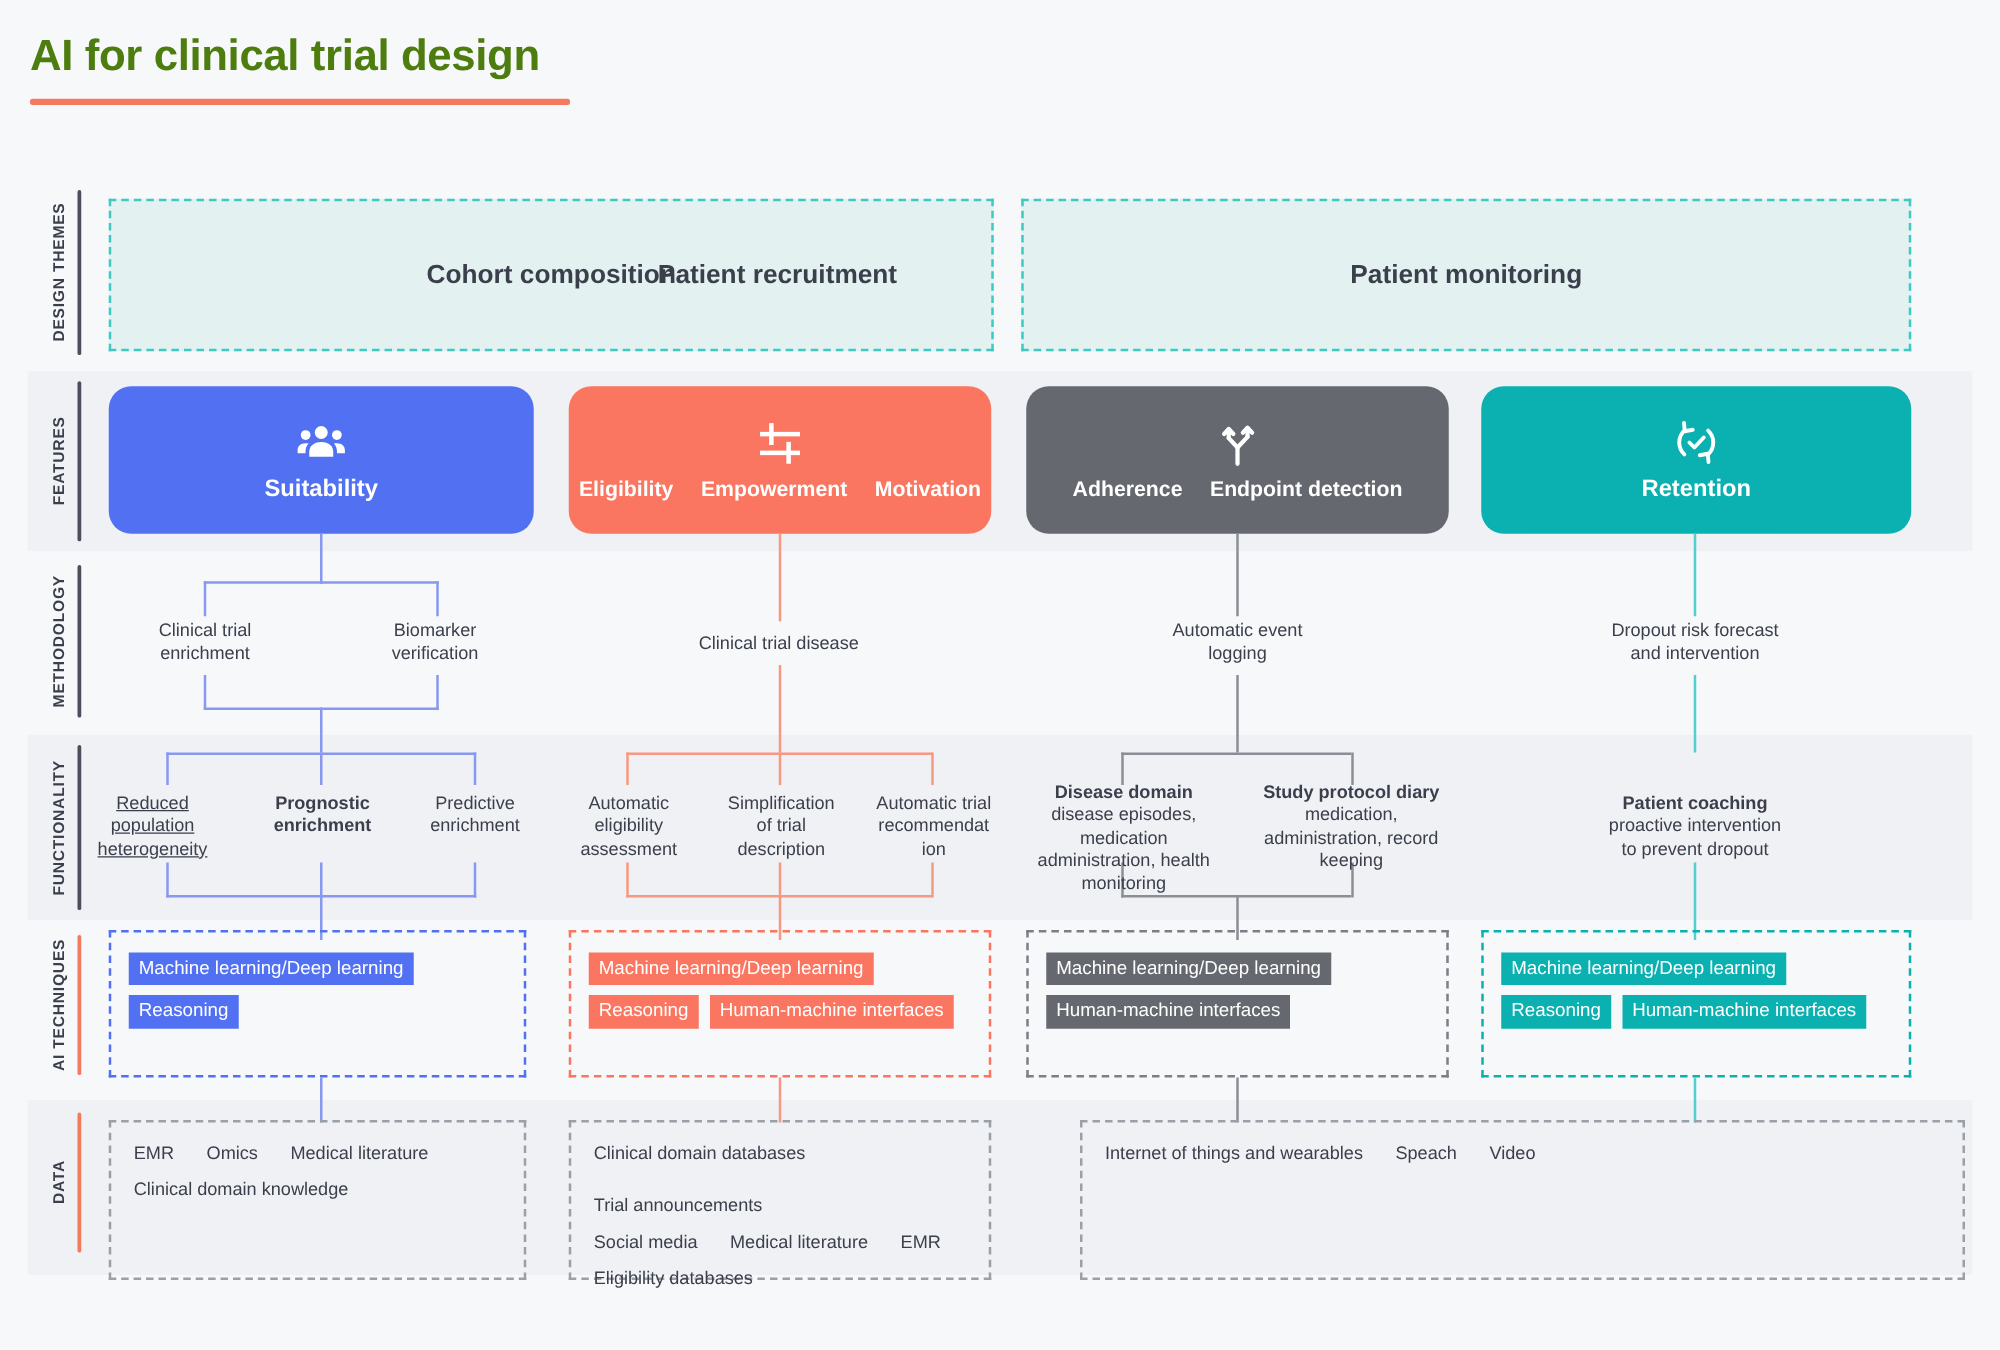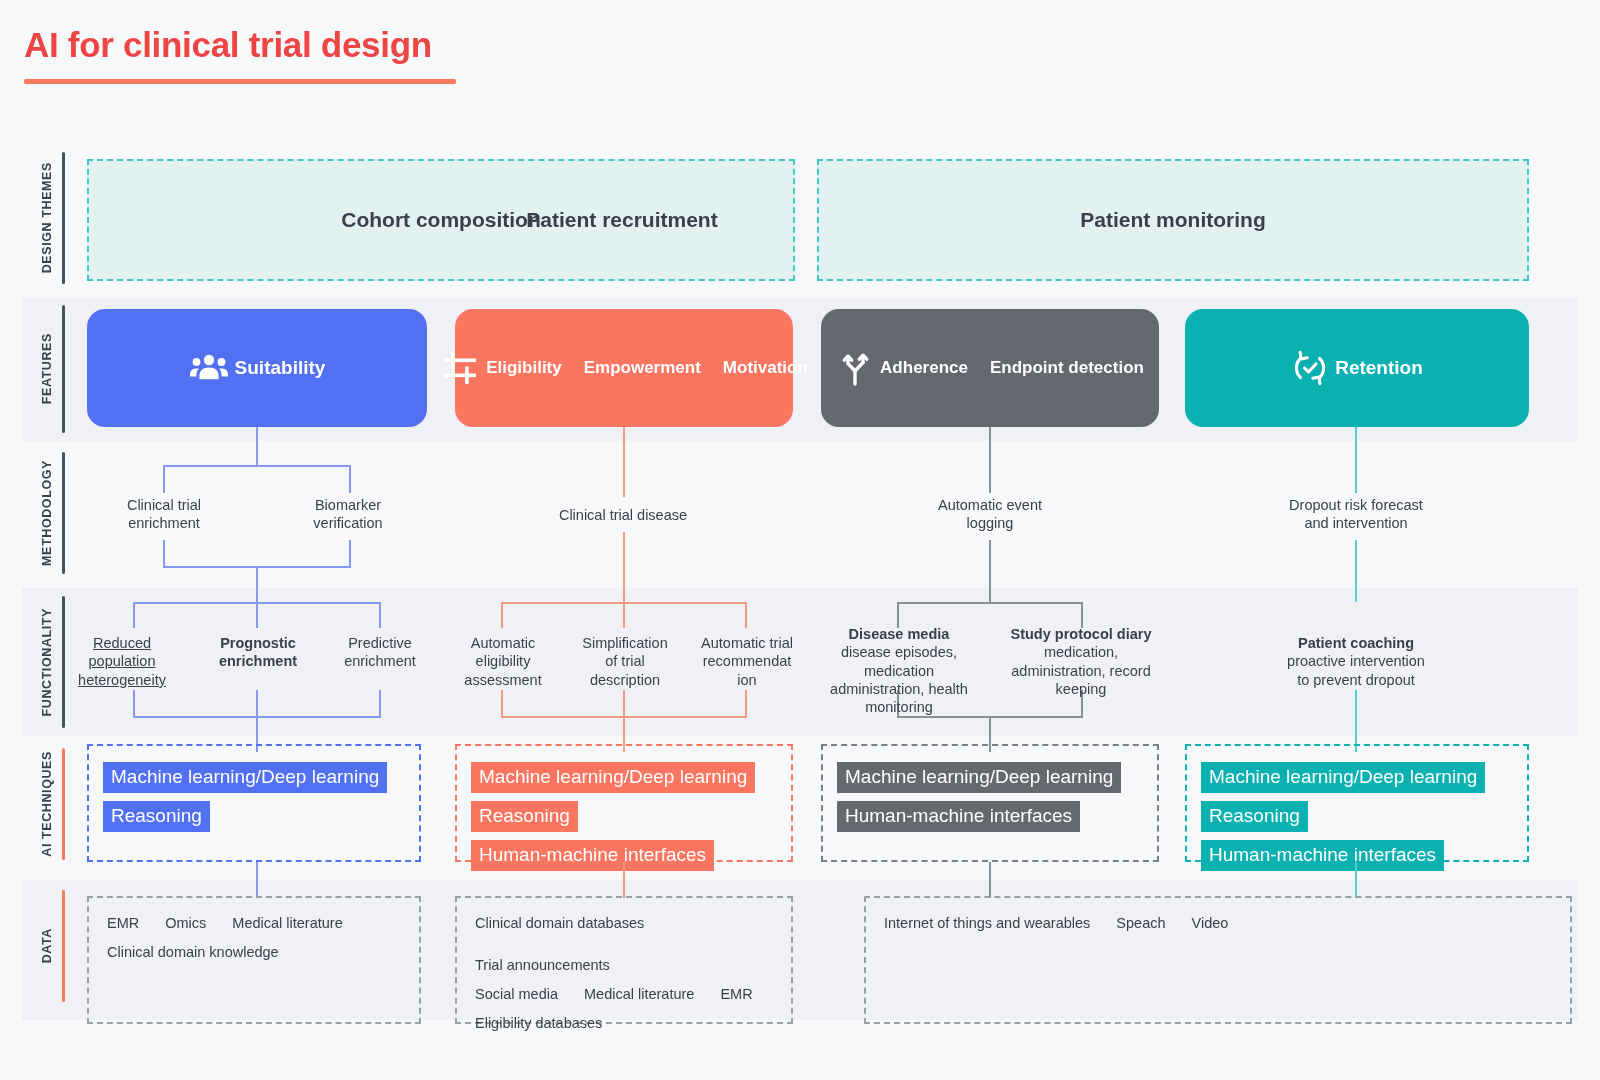--- a/index.html
+++ b/index.html
@@ -7,21 +7,21 @@
     width: 1600px; height: 1080px;
     background: #F7F8FA;
     font-family: "Liberation Sans", sans-serif;
     overflow: hidden;
   }
   .page { position: relative; width: 1600px; height: 1080px; }
 
   
   .title-wrap { position: absolute; left: 24px; top: 26px; }
   .title {
-    font-size: 35px; font-weight: bold; color: #ef4444;
+    font-size: 35px; font-weight: bold; color: #4d7c0f;
     letter-spacing: -0.3px; line-height: 1.1;
   }
   .title-rule {
     margin-top: 14px; width: 432px; height: 5px;
     background: #F4795F; border-radius: 2px;
   }
 
   
   .band {
     position: absolute; left: 22px; width: 1556px;
@@ -48,21 +48,21 @@
   .theme {
     position: absolute; height: 122px;
     background: #E3F2F1; border: 2px dashed #3EC9C4;
     display: flex; align-items: center; justify-content: center;
   }
   .theme span { font-size: 21px; font-weight: bold; color: #3A3F4B; }
 
   
   .card {
     position: absolute; height: 118px; border-radius: 18px;
-    display: flex; flex-direction: row; align-items: center;
+    display: flex; flex-direction: column; align-items: center;
     justify-content: center; gap: 6px;
   }
   .card .ic { height: 42px; display: flex; align-items: center; }
   .card .labels { display: flex; gap: 22px; align-items: baseline; }
   .card .labels span {
     color: #fff; font-weight: bold; font-size: 17px; white-space: nowrap;
   }
   .card.big .labels span { font-size: 19px; }
   .c-blue  { background: #5271F2; }
   .c-coral { background: #FA7661; }
@@ -89,21 +89,21 @@
   .techbox { position: absolute; height: 118px; border: 2px dashed #999; }
   .tb-blue  { border-color: #5271F2; }
   .tb-coral { border-color: #FA7661; }
   .tb-gray  { border-color: #7B7F86; }
   .tb-teal  { border-color: #0BB0B0; }
   .tags {
     display: flex; flex-wrap: wrap; gap: 8px 9px;
     padding: 16px 14px; align-content: flex-start;
   }
   .tag {
-    color: #fff; font-size: 19px; padding: 4px 8px 5px;
+    color: #fff; font-size: 15px; padding: 4px 8px 5px;
     white-space: nowrap; line-height: 1.15;
   }
   .t-blue  { background: #5271F2; }
   .t-coral { background: #FA7661; }
   .t-gray  { background: #65696F; }
   .t-teal  { background: #0BB0B0; }
 
   
   .databox {
     position: absolute; height: 128px;
@@ -320,21 +320,21 @@
 
   <div class="ln h k-gray" style="left:897px;top:602px;width:184px;"></div>
   <div class="ln v k-gray" style="left:897px;top:602px;height:26px;"></div>
   <div class="ln v k-gray" style="left:1081px;top:602px;height:26px;"></div>
   <div class="ln v k-gray" style="left:897px;top:690px;height:28px;"></div>
   <div class="ln v k-gray" style="left:1081px;top:690px;height:28px;"></div>
   <div class="ln h k-gray" style="left:897px;top:716px;width:184px;"></div>
   <div class="ln v k-gray" style="left:989px;top:716px;height:36px;"></div>
 
   <div class="node" style="left:821px;top:625px;width:156px;">
-    <b>Disease media</b>
+    <b>Disease domain</b>
     <span style="white-space:pre-line;">disease episodes,
 medication
 administration, health
 monitoring</span></div>
   <div class="node" style="left:1255px;top:634px;width:202px;">
     <b>Patient coaching</b>
     <span style="white-space:pre-line;">proactive intervention
 to prevent dropout</span></div>
 
   <div class="node" style="left:1003px;top:625px;width:156px;">

